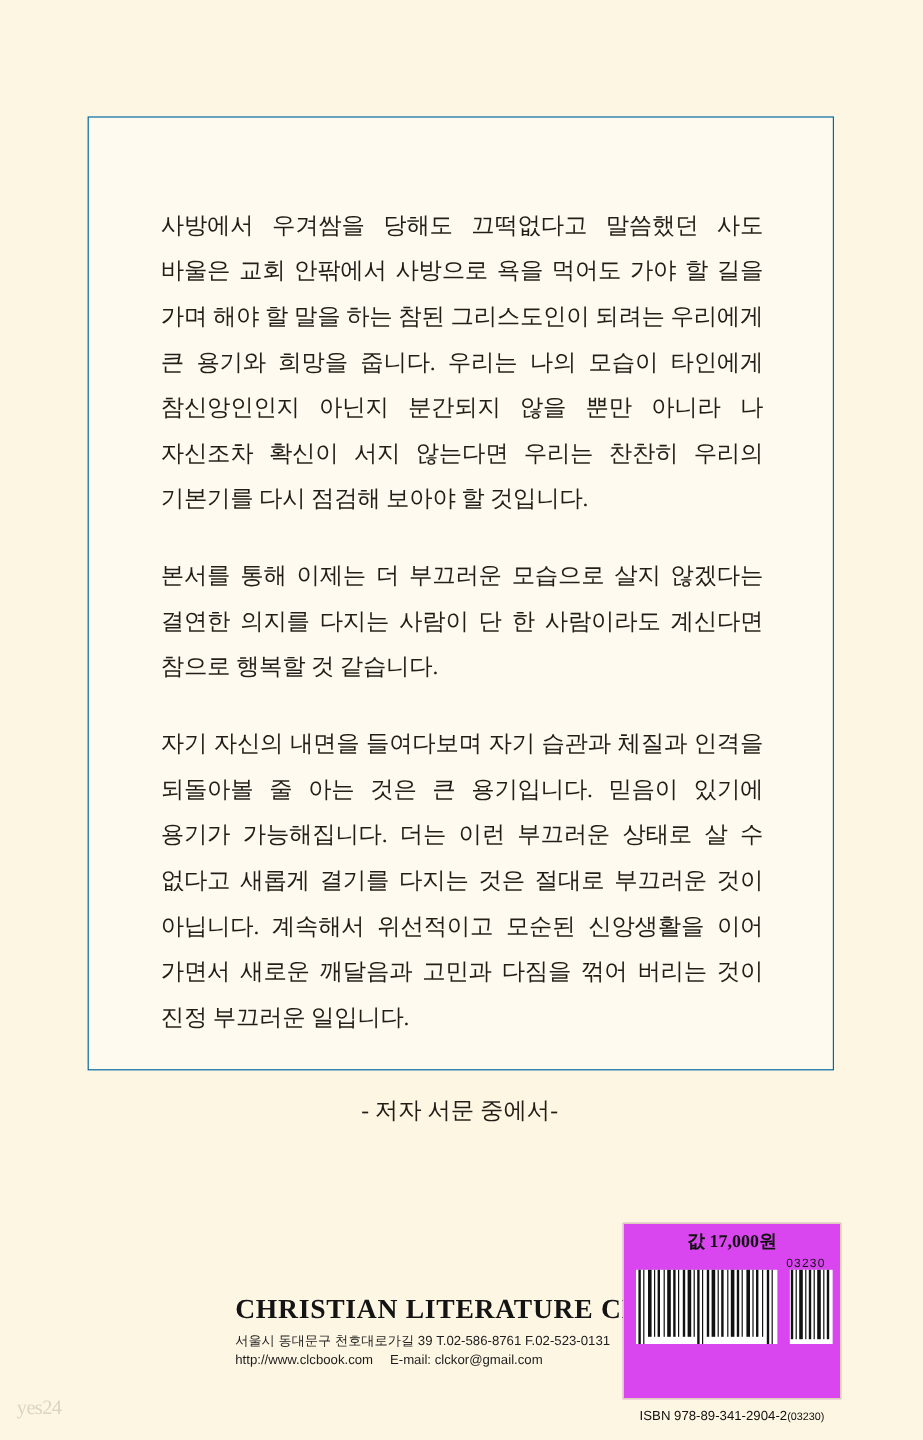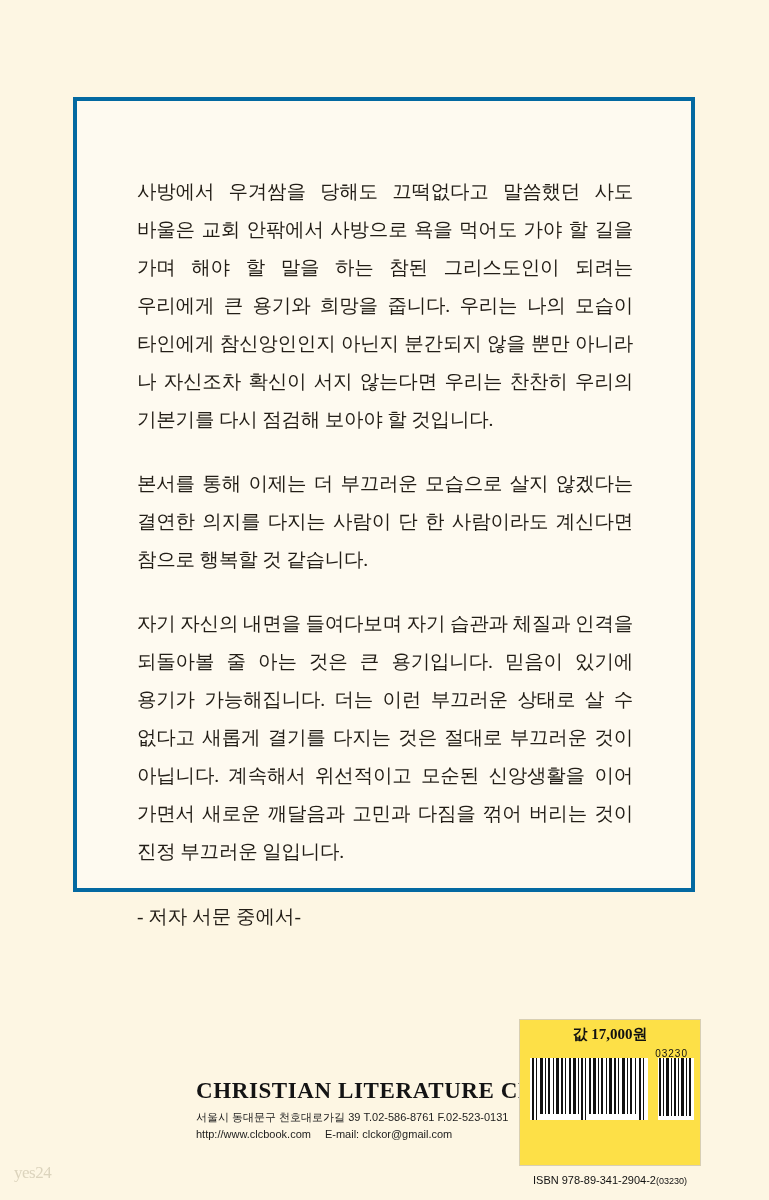--- a/index.html
+++ b/index.html
@@ -21,21 +21,21 @@
     background: #fdf6e3;
   }
 
   
   .text-panel {
     position: absolute;
     left: 73px;
     top: 97px;
     width: 622px;
     height: 795px;
-    border: 4px solid #0369a1;
+    border: 1px solid #0369a1;
     background: #fefaf0;
     box-sizing: border-box;
   }
 
   .text-inner {
     position: absolute;
     left: 60px;
     top: 72px;
     right: 58px;
   }
@@ -49,22 +49,22 @@
     text-justify: inter-word;
     margin: 0 0 26px 0;
     letter-spacing: -0.2px;
     word-break: keep-all;
   }
 
   .attribution {
     font-family: "Liberation Serif", serif;
     font-size: 19.5px;
     color: #221d16;
-    text-align: left;
-    margin-top: 32px;
+    text-align: center;
+    margin-top: 44px;
     padding-right: 4px;
   }
 
   
   .footer {
     position: absolute;
     left: 0;
     top: 1060px;
     width: 769px;
     height: 140px;
@@ -147,21 +147,21 @@
     width: 14px;
   }
 
   
   .isbn-block {
     position: absolute;
     left: 519px;
     top: 1019px;
     width: 182px;
     height: 147px;
-    background: #fde047;
+    background: #d946ef;
     border: 1px solid #d8cfb4;
     box-sizing: border-box;
   }
 
   .price {
     position: absolute;
     top: 5px;
     left: 0;
     width: 100%;
     text-align: center;

